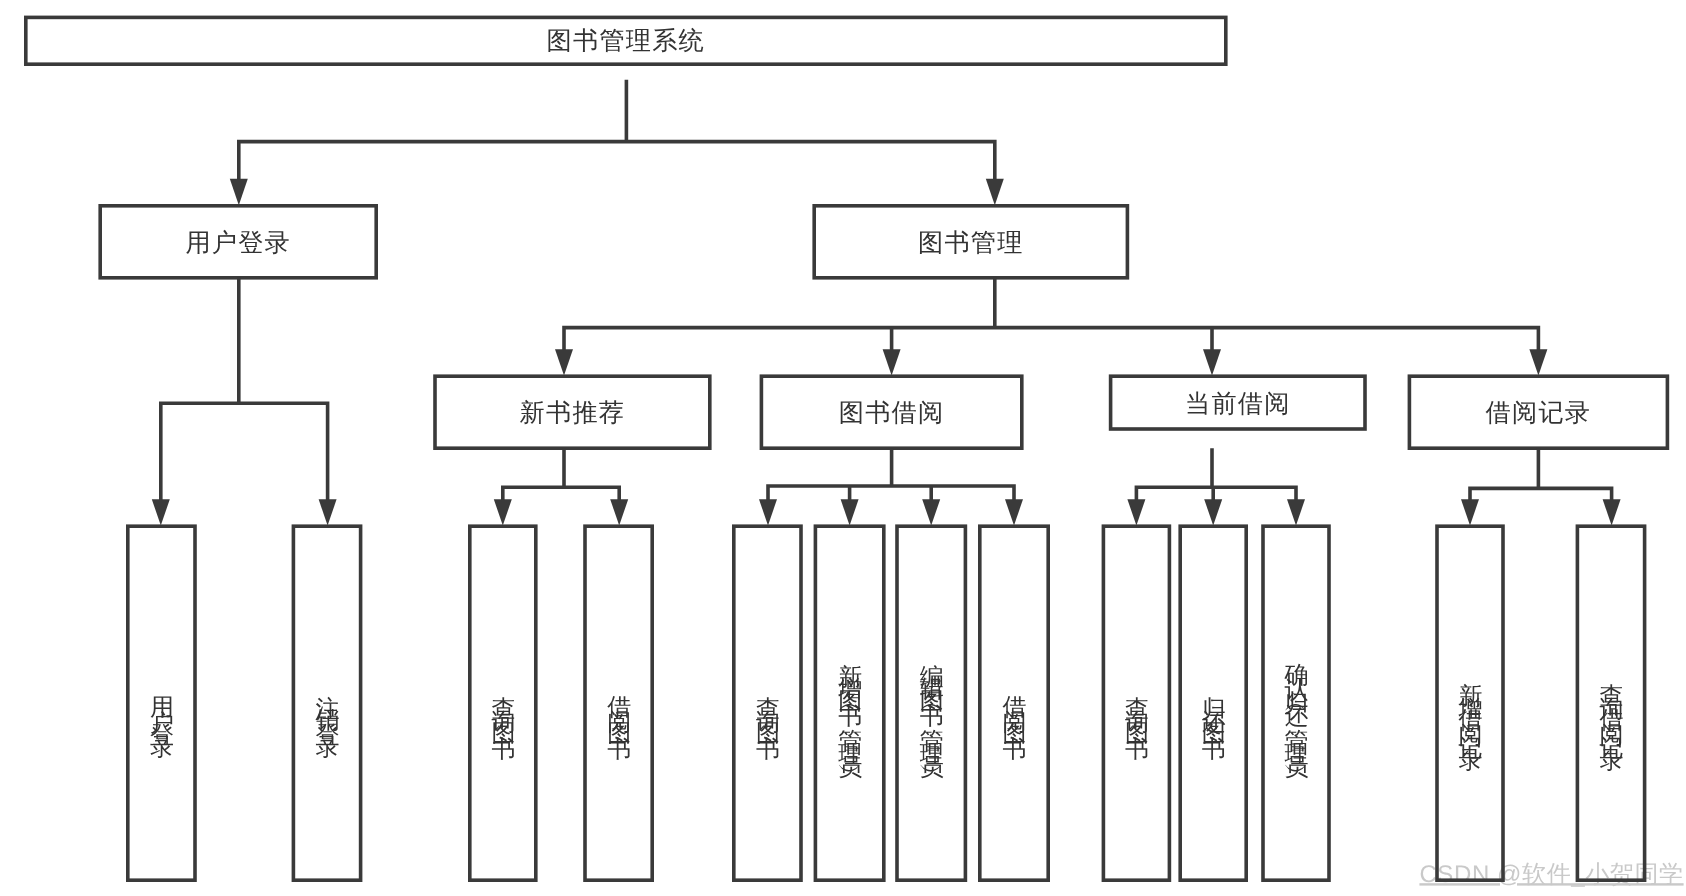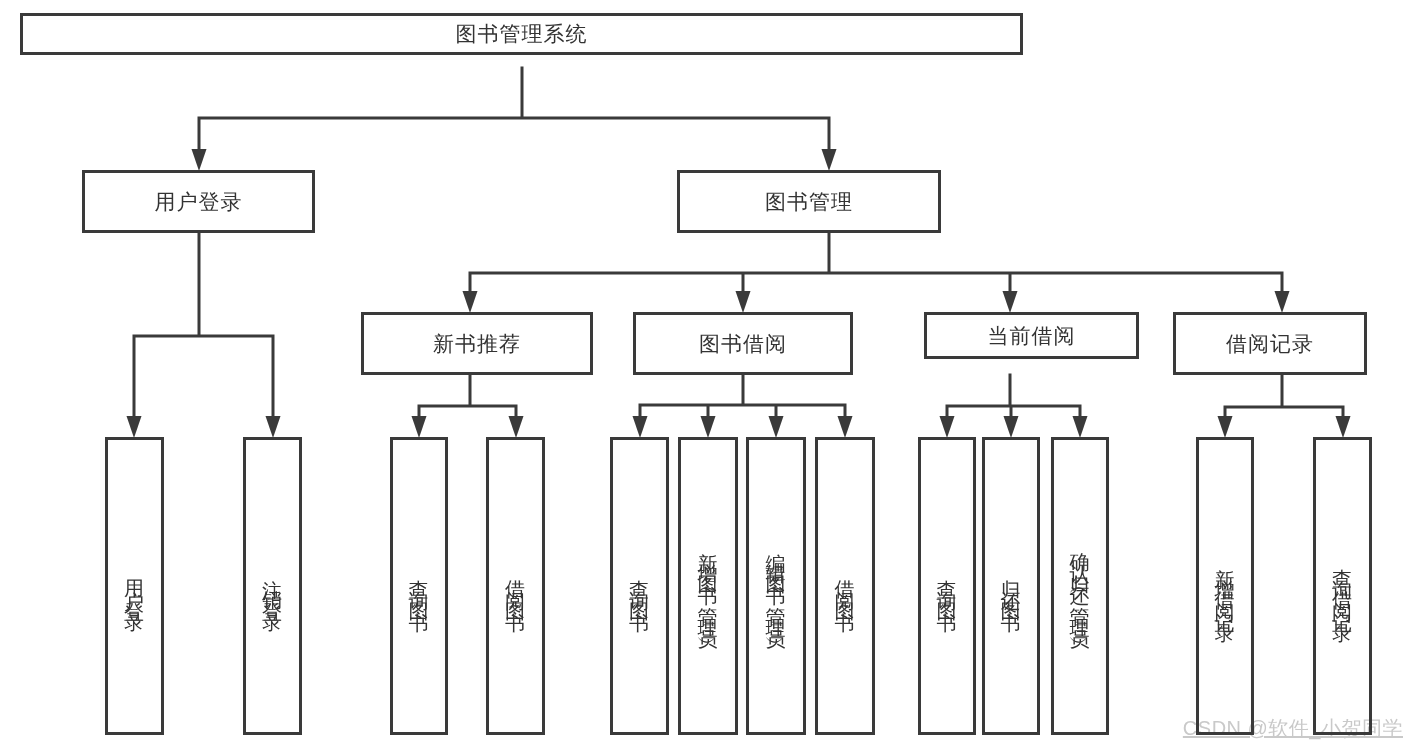--- a/index.html
+++ b/index.html
@@ -91,21 +91,21 @@
 
   <div class="box h-box" style="left:361px;top:312px;width:232px;height:63px;">
     <span>新书推荐</span>
   </div>
   <div class="box h-box" style="left:633px;top:312px;width:220px;height:63px;text-align:center;">
     <span>图书借阅</span>
   </div>
   <div class="box h-box" style="left:903px;top:312px;width:215px;height:47px;margin-left:21px;">
     <span>当前借阅</span>
   </div>
-  <div class="box h-box" style="left:1173px;top:312px;width:194px;height:63px;">
+  <div class="box h-box" style="left:1173px;top:312px;width:218px;height:63px;">
     <span>借阅记录</span>
   </div>
 
   <div class="box v-box" style="left:105px;top:437px;width:59px;height:298px;">
     <span>用户登录</span>
   </div>
   <div class="box v-box" style="left:243px;top:437px;width:59px;height:298px;">
     <span>注销登录</span>
   </div>
   <div class="box v-box" style="left:390px;top:437px;width:58px;height:298px;">

